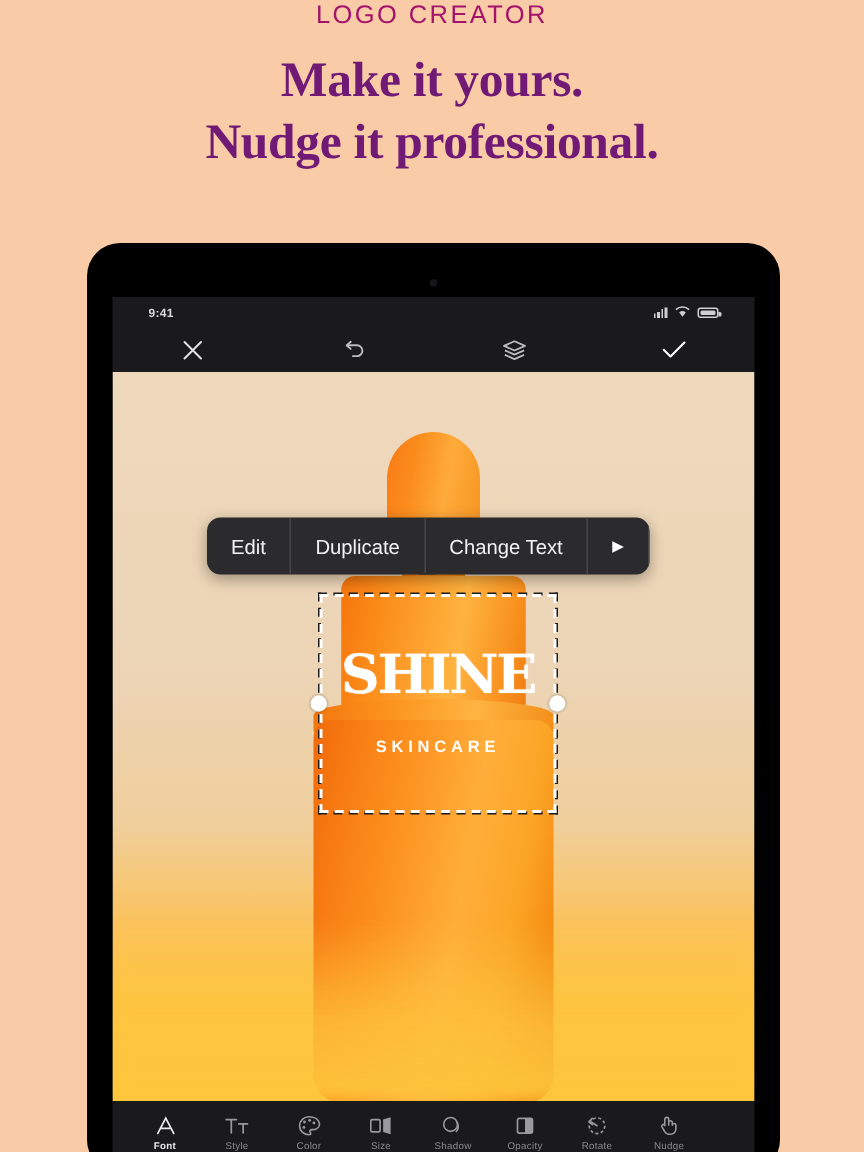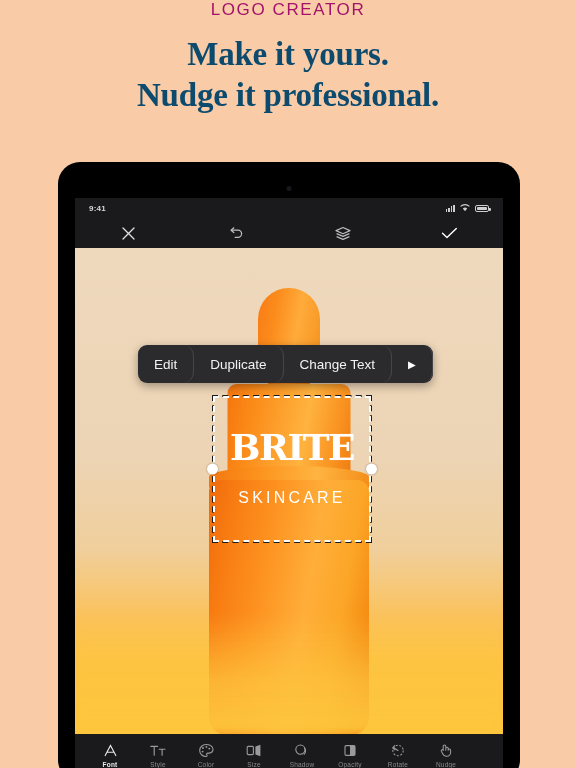--- a/index.html
+++ b/index.html
@@ -15,21 +15,21 @@
   .promo-eyebrow {
     font-family:"Liberation Sans", sans-serif;
     font-size:17px; letter-spacing:1.6px;
     color:#a3136b; font-weight:400;
   }
   .promo-head {
     margin-top:14px;
     font-family:"Liberation Serif", serif;
     font-weight:700;
     font-size:33px; line-height:1.23;
-    color:#0c4a6e; letter-spacing:-0.2px;
+    color:#701a75; letter-spacing:-0.2px;
   }
 
   
   .tablet {
     position:absolute; left:58px; top:162px;
     width:462px; height:620px;
     background:#000; border-radius:22px;
     overflow:hidden;
   }
   .camera-dot {
@@ -43,21 +43,21 @@
     width:428px; height:578px;
     background:#151517; overflow:hidden;
   }
 
   
   .statusbar {
     position:relative; height:20px;
     background:#1a1a1c;
     display:flex; align-items:center;
     justify-content:space-between;
-    padding:0 14px;
+    padding:0 24px;
   }
   .status-time {
     font-size:8px; font-weight:700; color:#d8d8d8;
     letter-spacing:0.2px;
   }
   .status-icons { display:flex; align-items:center; gap:5px; }
   .ic-signal { display:flex; align-items:flex-end; gap:1px; height:7px; }
   .ic-signal i { width:1.6px; background:#cfcfcf; display:block; }
   .ic-signal i:nth-child(1){height:2.5px;}
   .ic-signal i:nth-child(2){height:4px;}
@@ -170,37 +170,36 @@
   .logo-line {
     font-family:"DejaVu Serif", serif;
     font-weight:700;
     font-size:36px; line-height:0.94;
     letter-spacing:-1.5px;
     text-shadow:0 0 1px rgba(255,255,255,.4);
   }
   .logo-sub {
     margin-top:24px;
     font-family:"Liberation Sans", sans-serif;
-    font-weight:400; font-size:16px; letter-spacing:3.2px;
+    font-weight:700; font-size:11px; letter-spacing:3.2px;
   }
 
   
   .ctx-menu {
     position:absolute; left:63px; top:97px;
     display:flex; align-items:stretch;
     background:#2b2b2e; border-radius:9px;
     height:38px; box-shadow:0 3px 10px rgba(0,0,0,.35);
     overflow:hidden;
   }
   .ctx-item {
     display:flex; align-items:center; justify-content:center;
     padding:0 16px; color:#f2f2f2; font-size:13.5px;
     cursor:pointer; white-space:nowrap;
     border-right:1px solid #46464a;
-    border-radius:11px;
   }
   .ctx-item:last-child { border-right:none; padding:0 12px; }
   .ctx-arrow-glyph { font-size:10px; color:#fff; }
   .ctx-tail {
     position:absolute; left:50%; transform:translateX(-50%);
     bottom:-6px; width:0; height:0;
     border-left:7px solid transparent;
     border-right:7px solid transparent;
     border-top:7px solid #2b2b2e;
   }
@@ -294,21 +293,21 @@
         <div class="b-nipple"></div>
         <div class="b-neck"></div>
         <div class="b-cap"></div>
         <div class="b-collar"></div>
         <div class="b-body"></div>
       </div>
       <div class="b-glow"></div>
 
       <div class="selection">
         <div class="logo-stack">
-          <div class="logo-line">BRITE</div>
+          <div class="logo-line">SHINE</div>
           <div class="logo-sub">SKINCARE</div>
         </div>
         <div class="handle left"></div>
         <div class="handle right"></div>
       </div>
 
       <div class="ctx-menu">
         <div class="ctx-item">Edit</div>
         <div class="ctx-item">Duplicate</div>
         <div class="ctx-item">Change Text</div>

